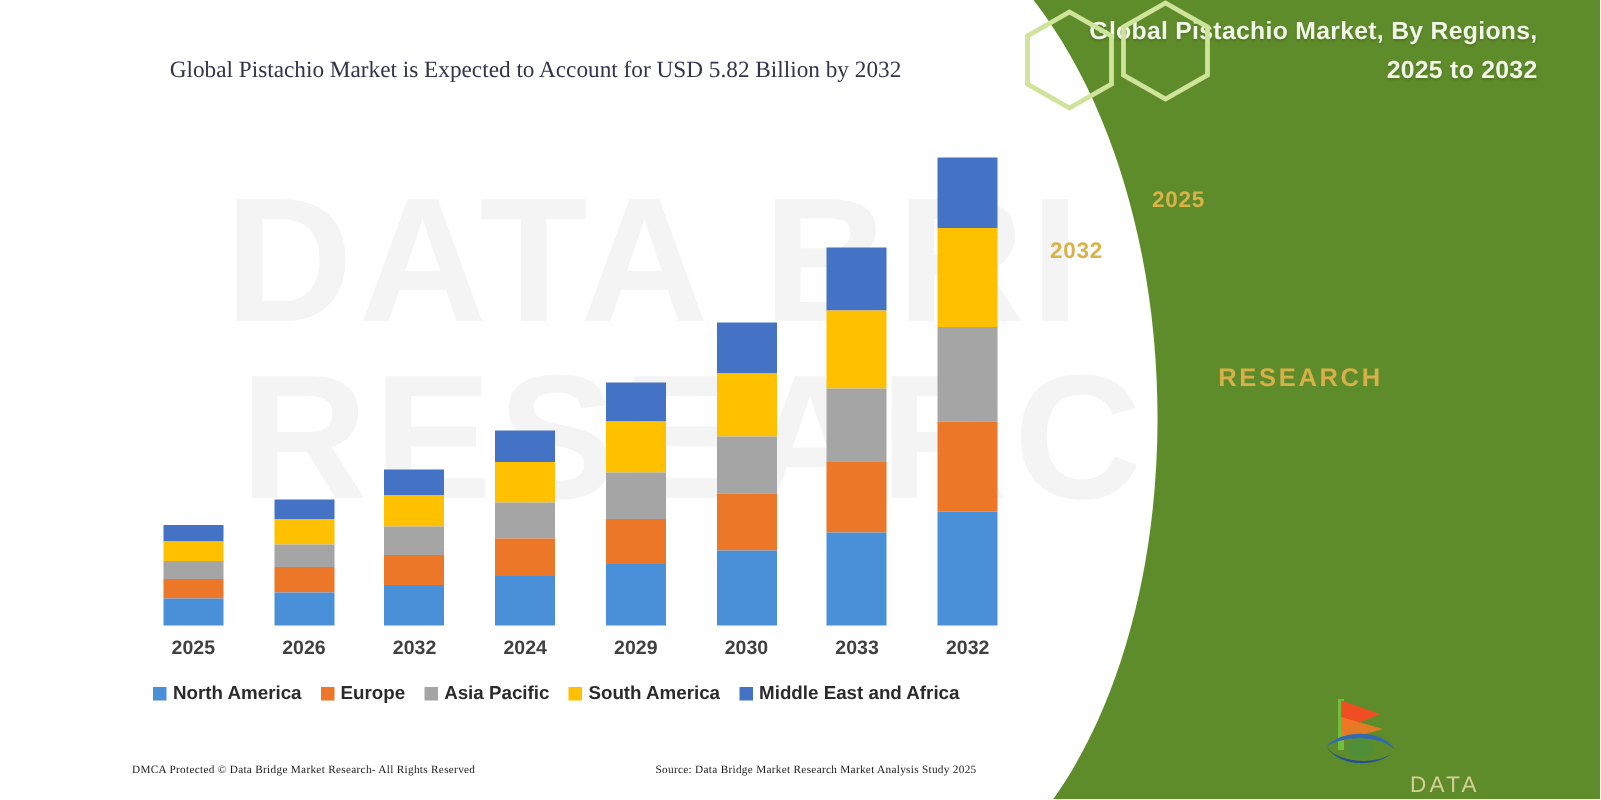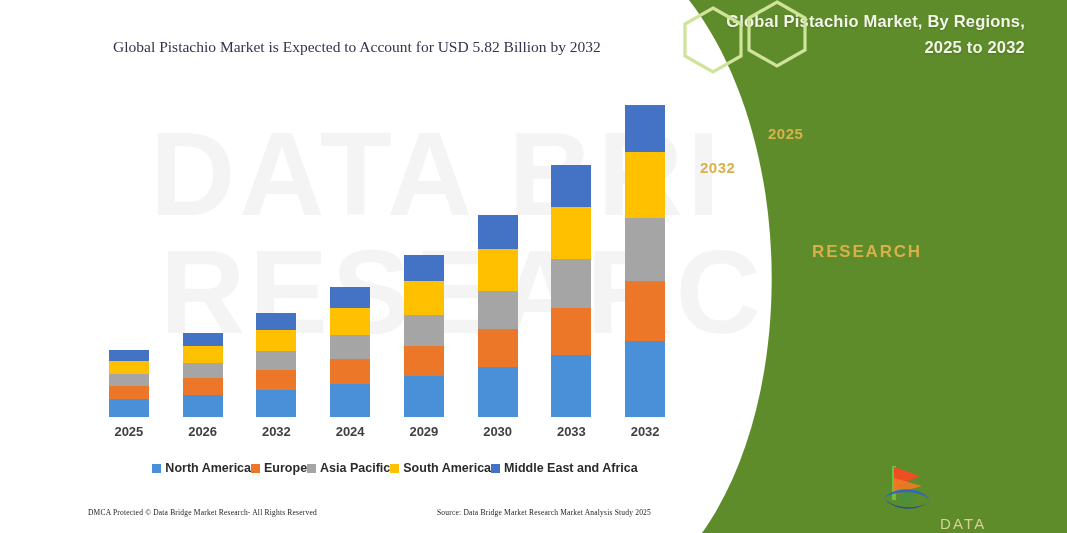--- a/index.html
+++ b/index.html
@@ -77,22 +77,22 @@
 
   
   .xaxis{position:absolute;left:92px;top:424px;width:590px;height:22px;display:flex;}
   .xlab{
     flex:1 1 0;text-align:center;color:#404040;
     font-size:13px;font-weight:bold;font-family:"Liberation Sans",sans-serif;
   }
 
   
   .legend{
-    position:absolute;left:100px;top:455px;width:590px;height:20px;
-    display:flex;align-items:flex-end;justify-content:center;
+    position:absolute;left:76px;top:455px;width:590px;height:20px;
+    display:flex;align-items:flex-start;justify-content:center;gap:13px;
   }
   .lg-item{display:flex;align-items:center;gap:4px;}
   .lg-swatch{width:9px;height:9px;display:inline-block;}
   .lg-text{font-size:12.5px;color:#2b2b2b;font-weight:bold;font-family:"Liberation Sans",sans-serif;}
 
   
   .footer{position:absolute;left:0;top:508px;width:700px;height:20px;}
   .f-left{position:absolute;left:88px;top:0;font-size:7.5px;color:#1a1a1a;
           font-family:"Liberation Serif",serif;letter-spacing:.2px;white-space:nowrap;}
   .f-right{position:absolute;left:400px;top:0;font-size:7.5px;color:#1a1a1a;

